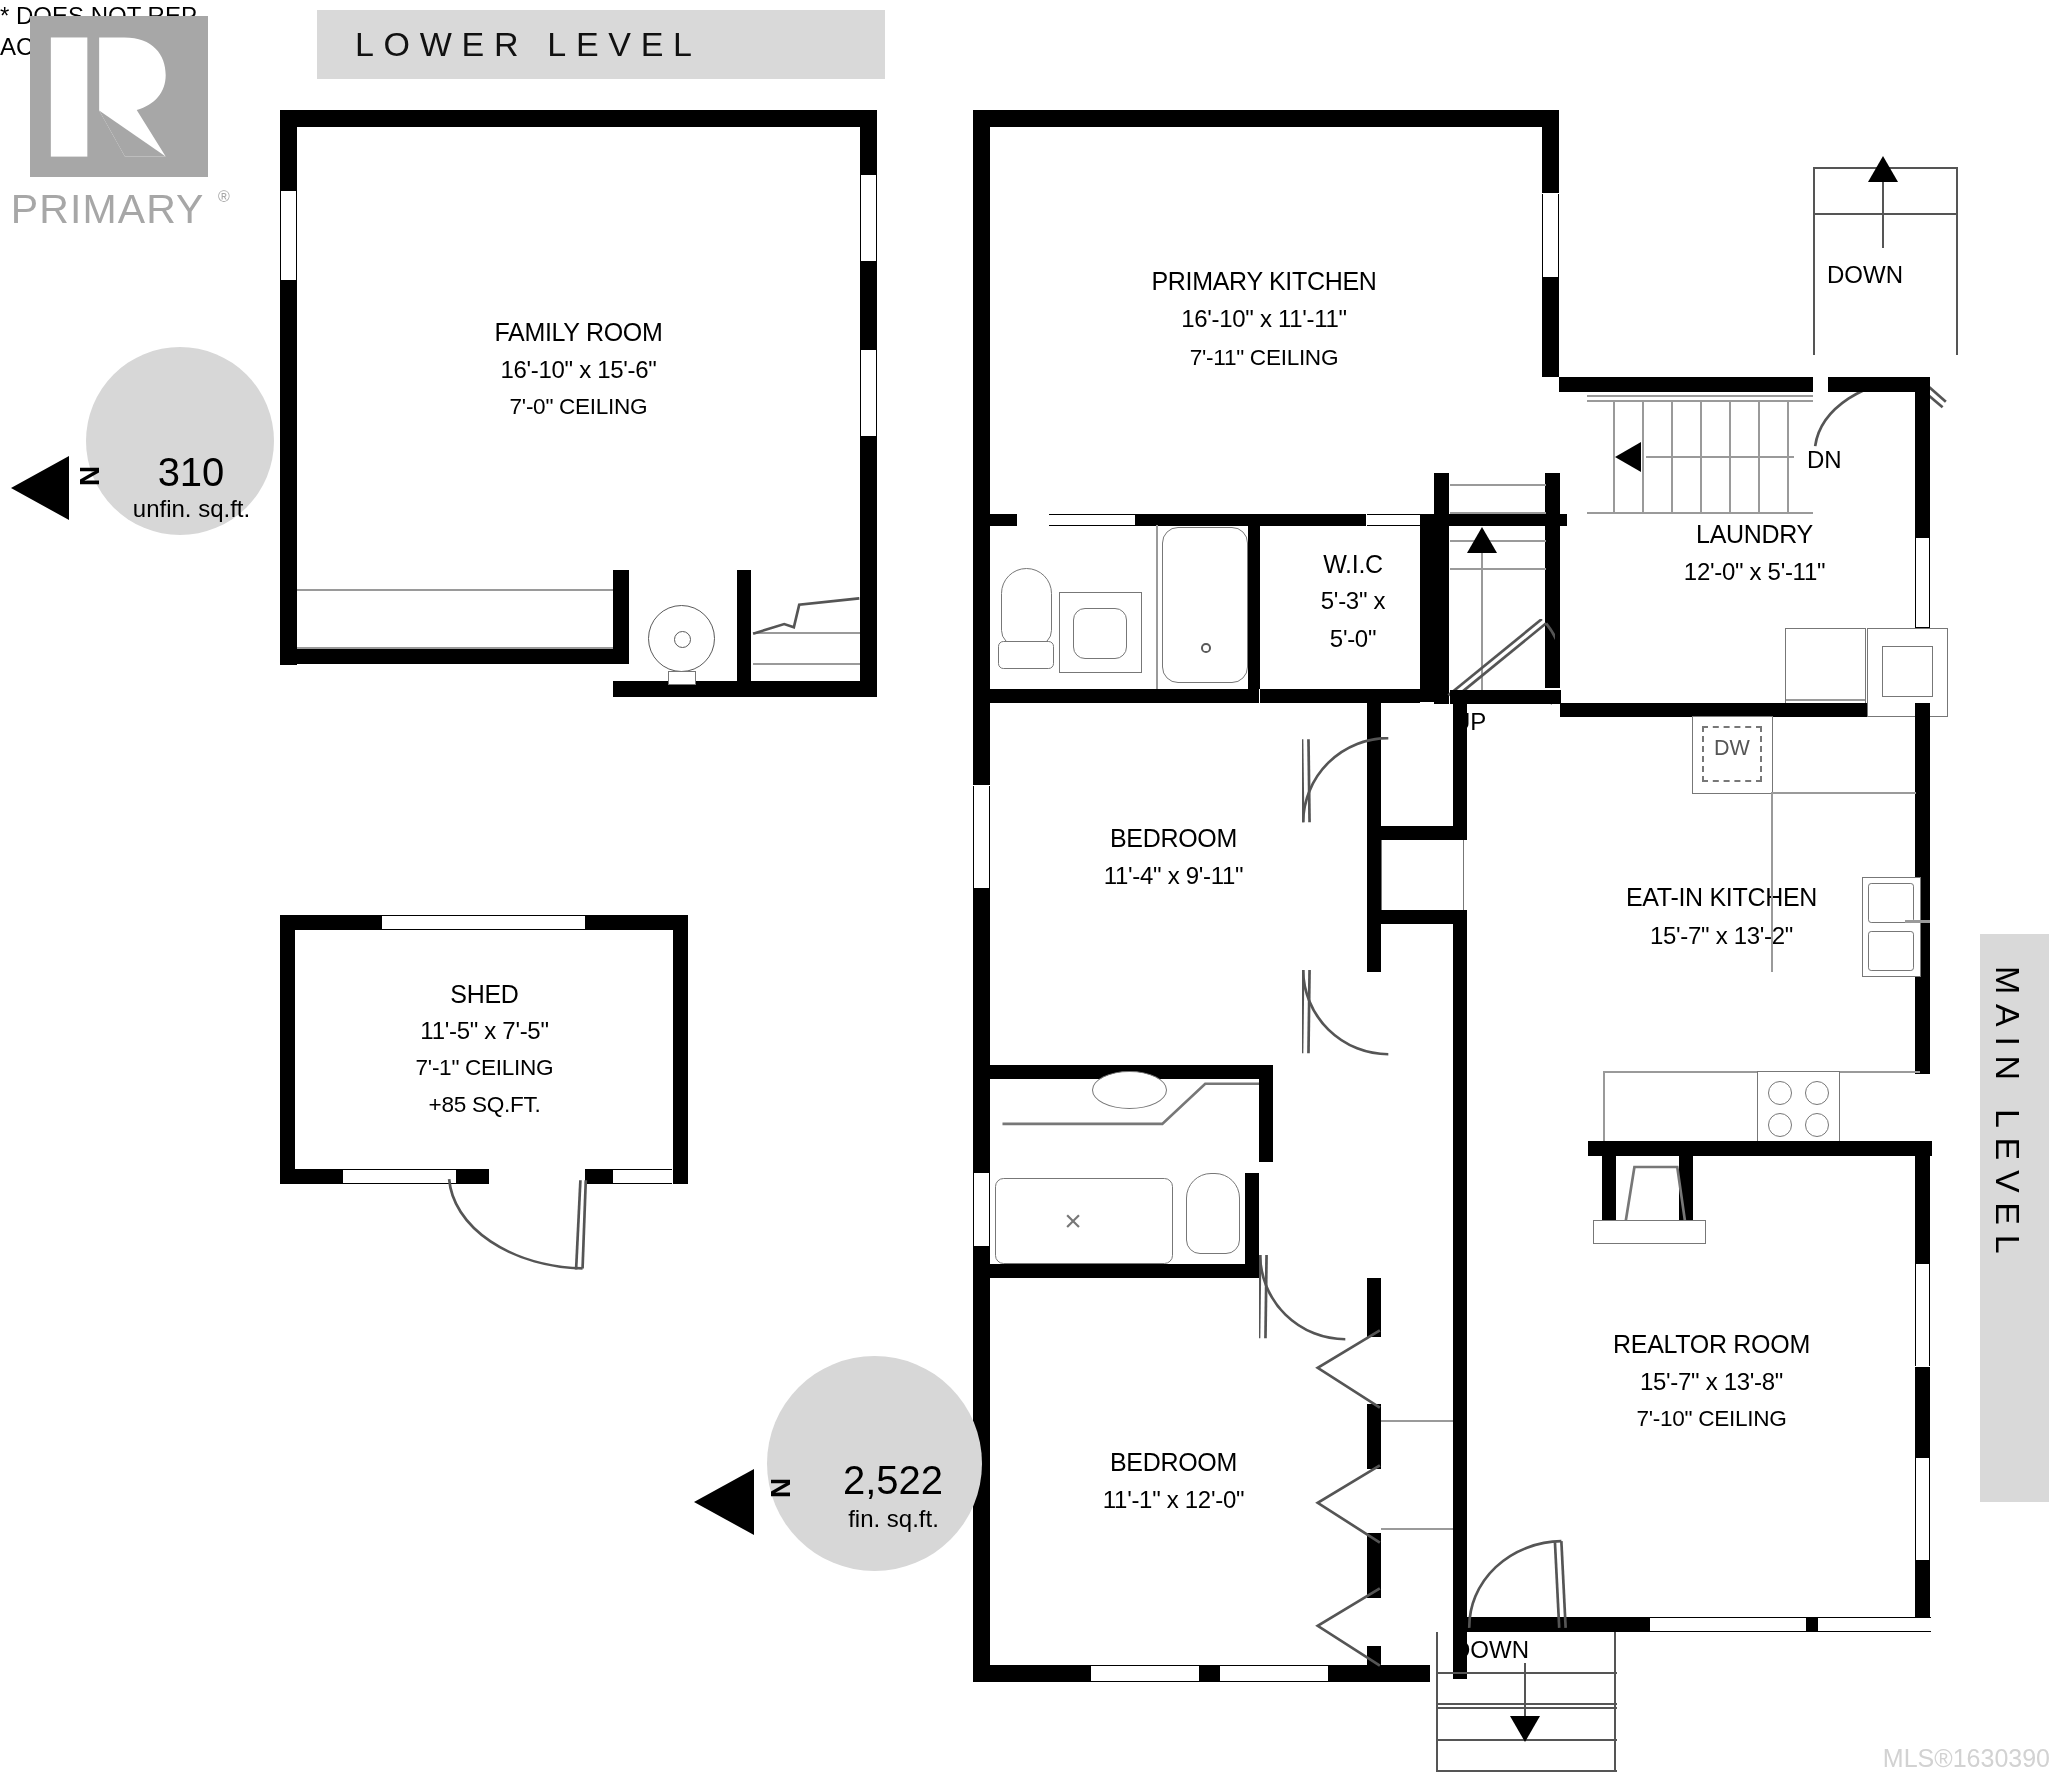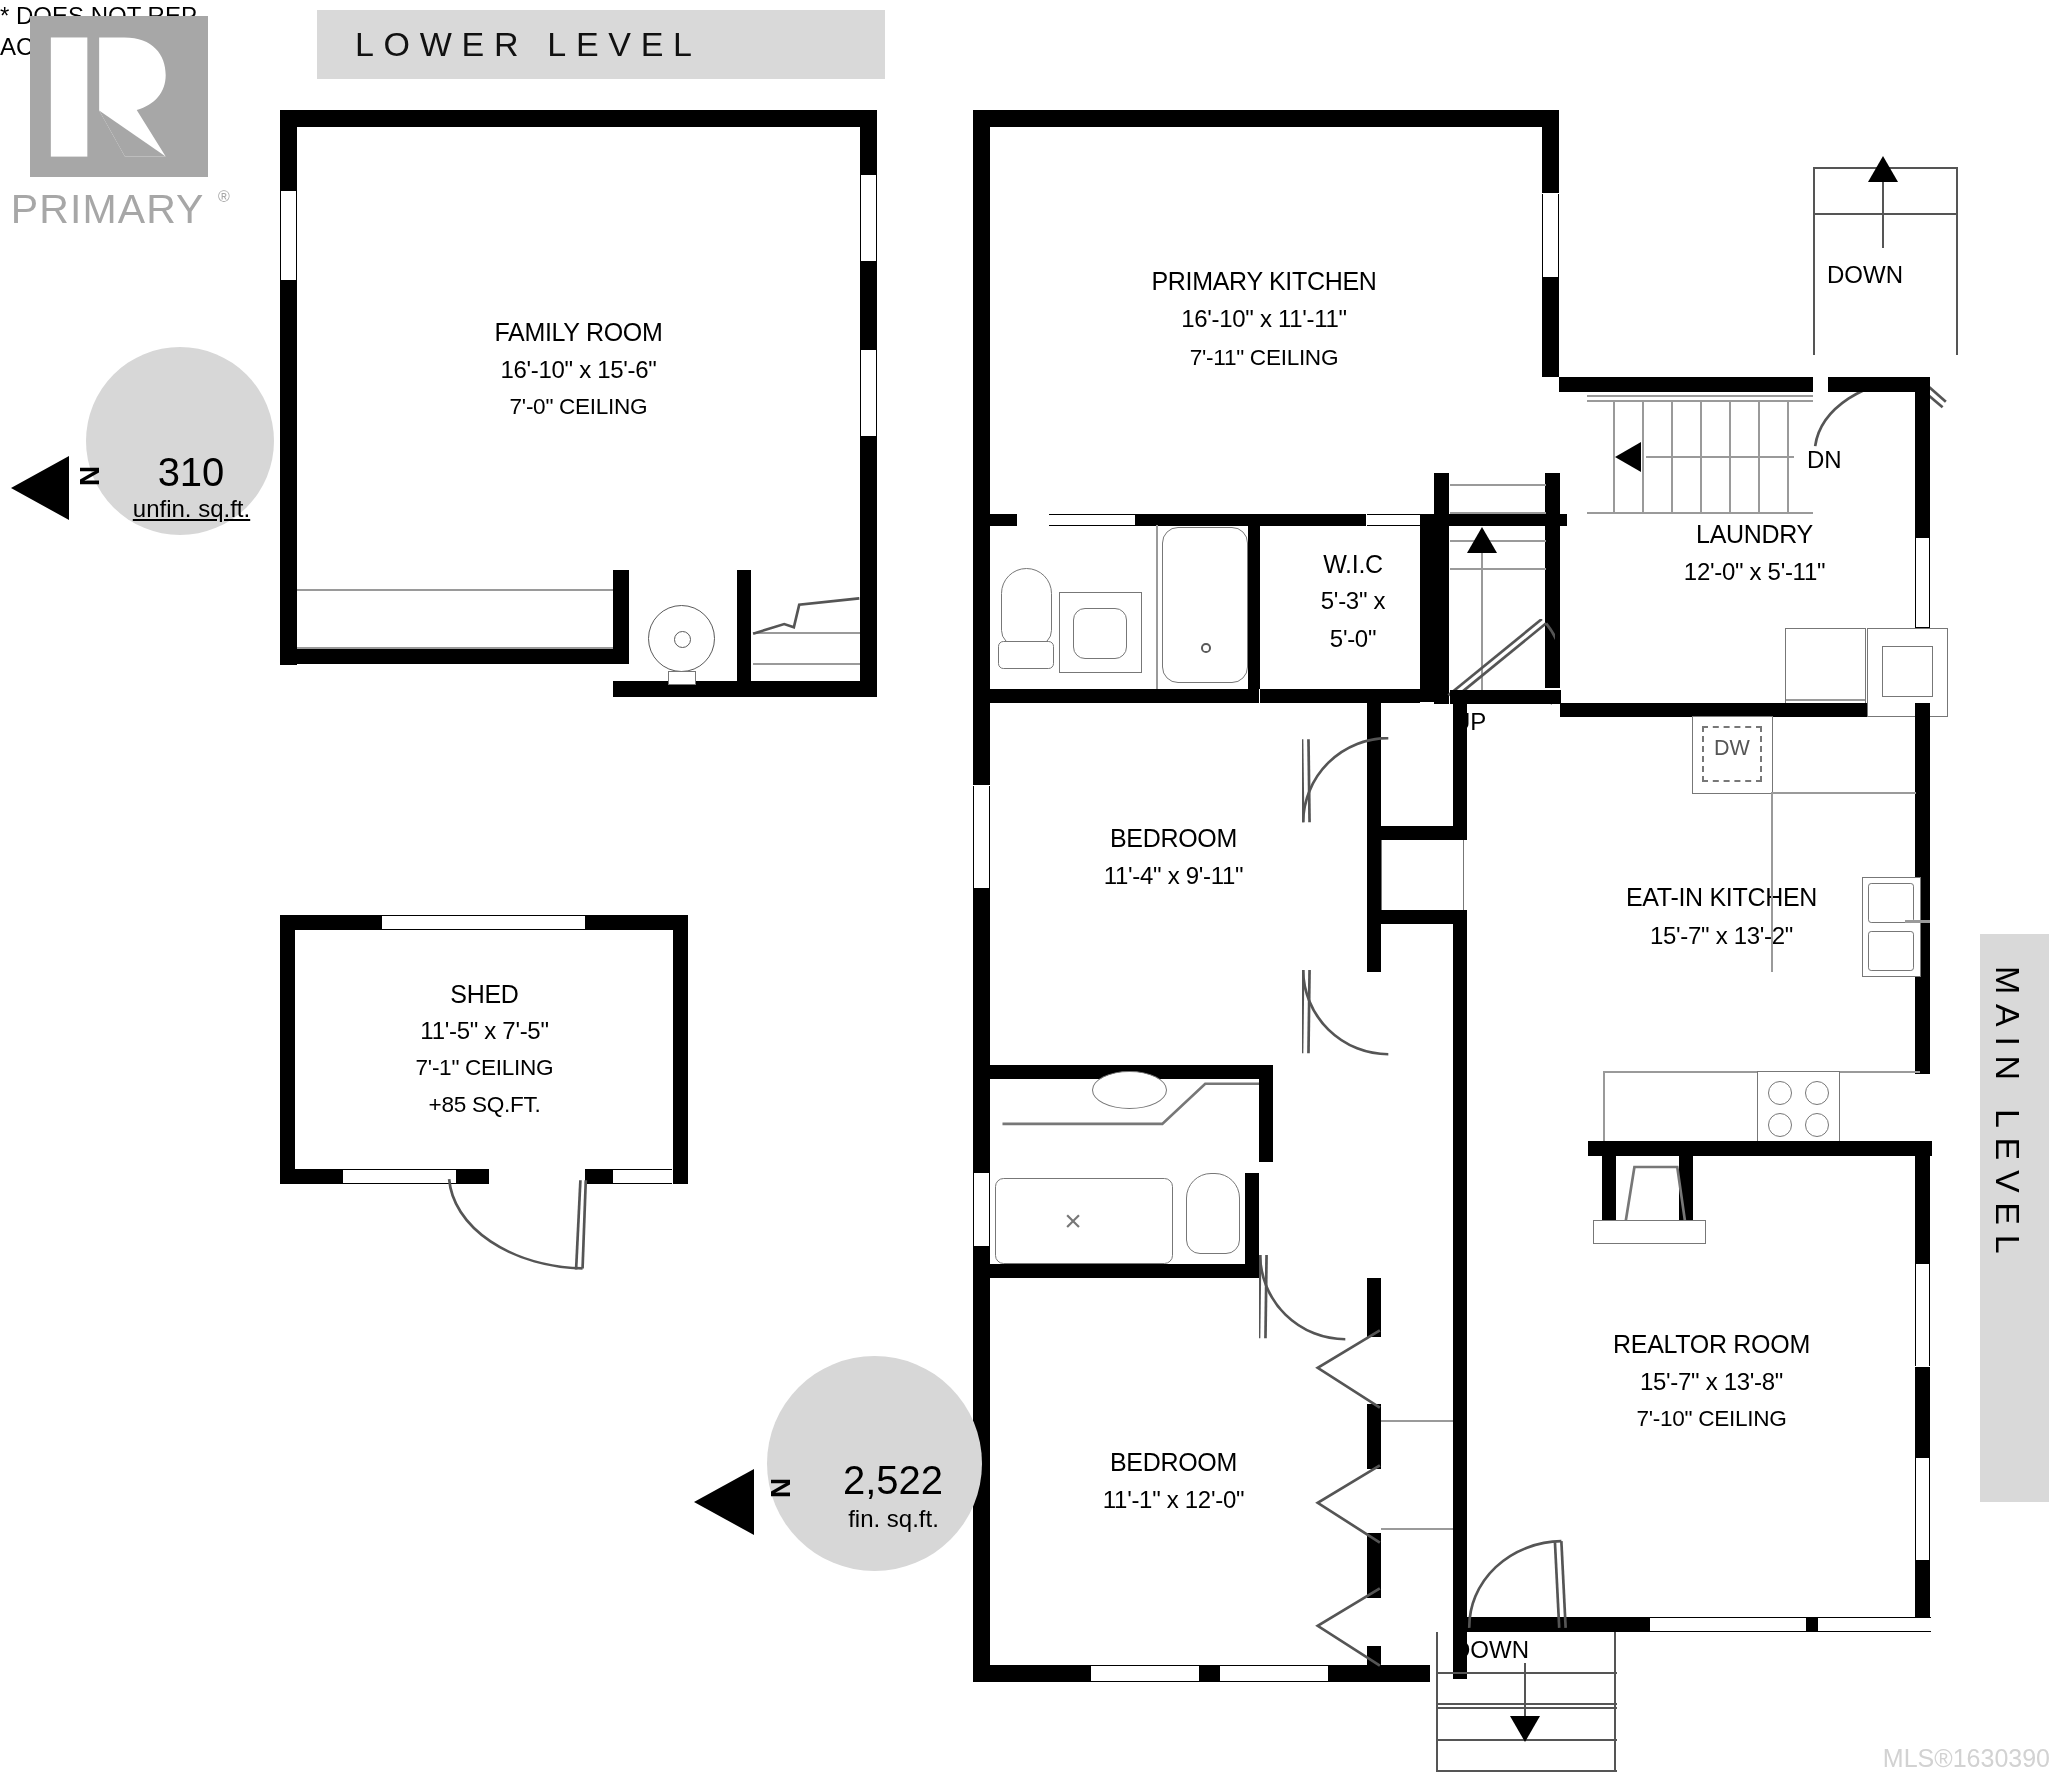--- a/index.html
+++ b/index.html
@@ -101,21 +101,21 @@
   </svg>
 
   <div class="lbl room-name" style="left:444px;top:317px;width:269px;">FAMILY ROOM</div>
   <div class="lbl room-dim" style="left:444px;top:355px;width:269px;">16'-10" x 15'-6"</div>
   <div class="lbl room-ceil" style="left:444px;top:393px;width:269px;">7'-0" CEILING</div>
 
   <div class="nbadge" style="left:86px;top:347px;width:188px;height:188px;"></div>
   <div class="ntri" style="left:10.8px;top:456px;border-top:32px solid transparent;border-bottom:32px solid transparent;border-right:58px solid #000;"></div>
   <div class="nletter" style="left:80px;top:460px;">N</div>
   <div class="nnum" style="left:129px;top:450px;width:124px;">310</div>
-  <div class="nsub" style="left:108px;top:495px;width:167px;text-decoration:underline;">unfin. sq.ft.</div>
+  <div class="nsub" style="left:108px;top:495px;width:167px;">unfin. sq.ft.</div>
 
   <div class="small-note" style="left:280px;top:829px;">* DOES NOT REP.</div>
   <div class="small-note" style="left:280px;top:861px;">ACTL. LOCATION</div>
 
   <div class="wall" style="left:280px;top:915px;width:102px;height:15px;"></div>
   <div class="win" style="left:382px;top:915px;width:203px;height:15px;"></div>
   <div class="wall" style="left:585px;top:915px;width:102px;height:15px;"></div>
   <div class="wall" style="left:280px;top:915px;width:15px;height:269px;"></div>
   <div class="wall" style="left:673px;top:915px;width:15px;height:269px;"></div>
   <div class="wall" style="left:280px;top:1169px;width:63px;height:15px;"></div>

